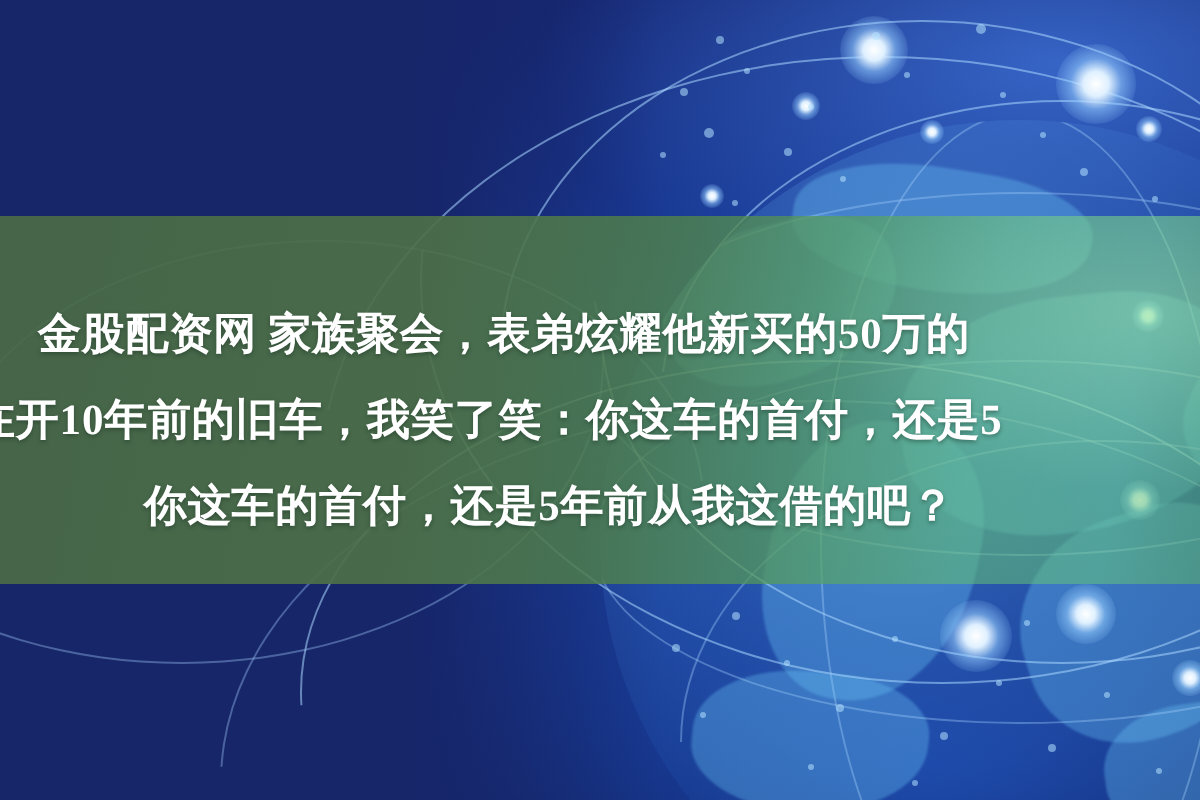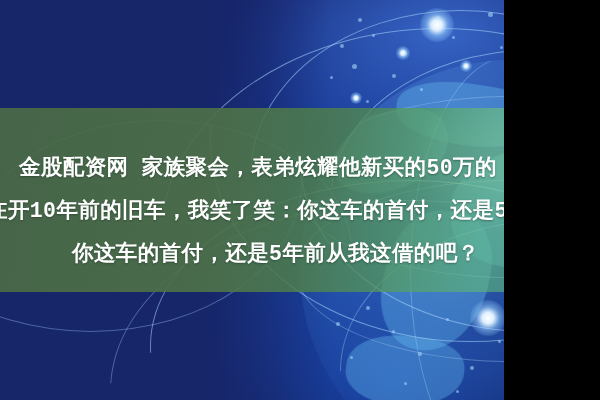--- a/index.html
+++ b/index.html
@@ -2,24 +2,24 @@
 <html><head>
 <meta charset="utf-8">
 <style>
   html, body {
     margin: 0;
     padding: 0;
     background: #000;
   }
   #stage {
     position: relative;
-    width: 504px;
+    width: 600px;
     height: 400px;
     overflow: hidden;
-    font-family: Liberation Mono, monospace;
+    font-family: Liberation Serif, serif;
     background: #14246e;
   }
 
   
   #photo {
     position: absolute;
     inset: 0;
     overflow: hidden;
     background:
       radial-gradient(ellipse 70% 50% at 88% 8%,  rgba(60,110,210,0.85) 0%, rgba(60,110,210,0) 62%),

